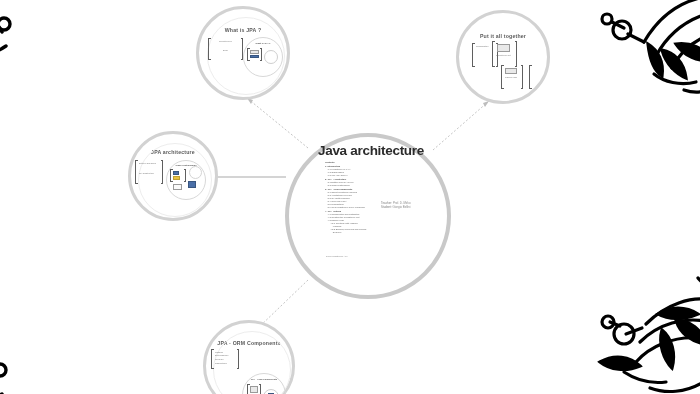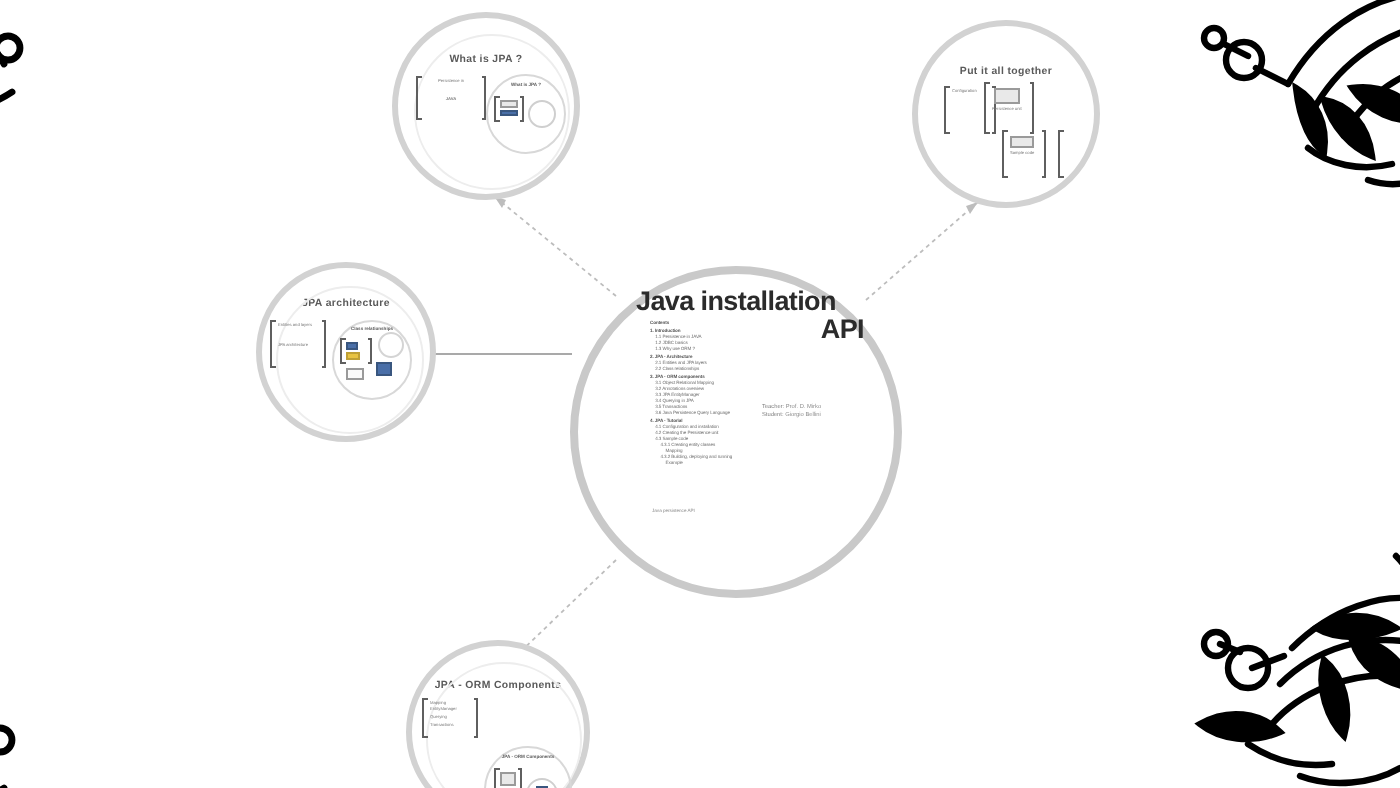--- a/index.html
+++ b/index.html
@@ -211,22 +211,21 @@
     <line x1="433" y1="150" x2="489" y2="101" stroke="#bdbdbd" stroke-width="0.9" stroke-dasharray="2,2"></line>
     <polygon points="489,101 483,103 485,107" fill="#bdbdbd"></polygon>
 
     <line x1="308" y1="280" x2="256" y2="330" stroke="#bdbdbd" stroke-width="0.9" stroke-dasharray="2,2"></line>
     <polygon points="256,330 262,328 264,332" fill="#bdbdbd"></polygon>
   </svg>
 
   <div class="circle main-circle"></div>
 
   <div class="main-title">
-    <div class="line1">Java installation</div>
-    <div class="line2">API</div>
+    <div class="line1">Java architecture</div>
   </div>
 
   <div class="outline">
     <div class="sec first">Contents</div>
     <div id="outline-items">
         <div class="sec">1. Introduction</div>
         <div class="sub">1.1  Persistence in JAVA</div>
         <div class="sub">1.2  JDBC basics</div>
         <div class="sub">1.3  Why use ORM ?</div>
         <div class="sec">2. JPA - Architecture</div>

